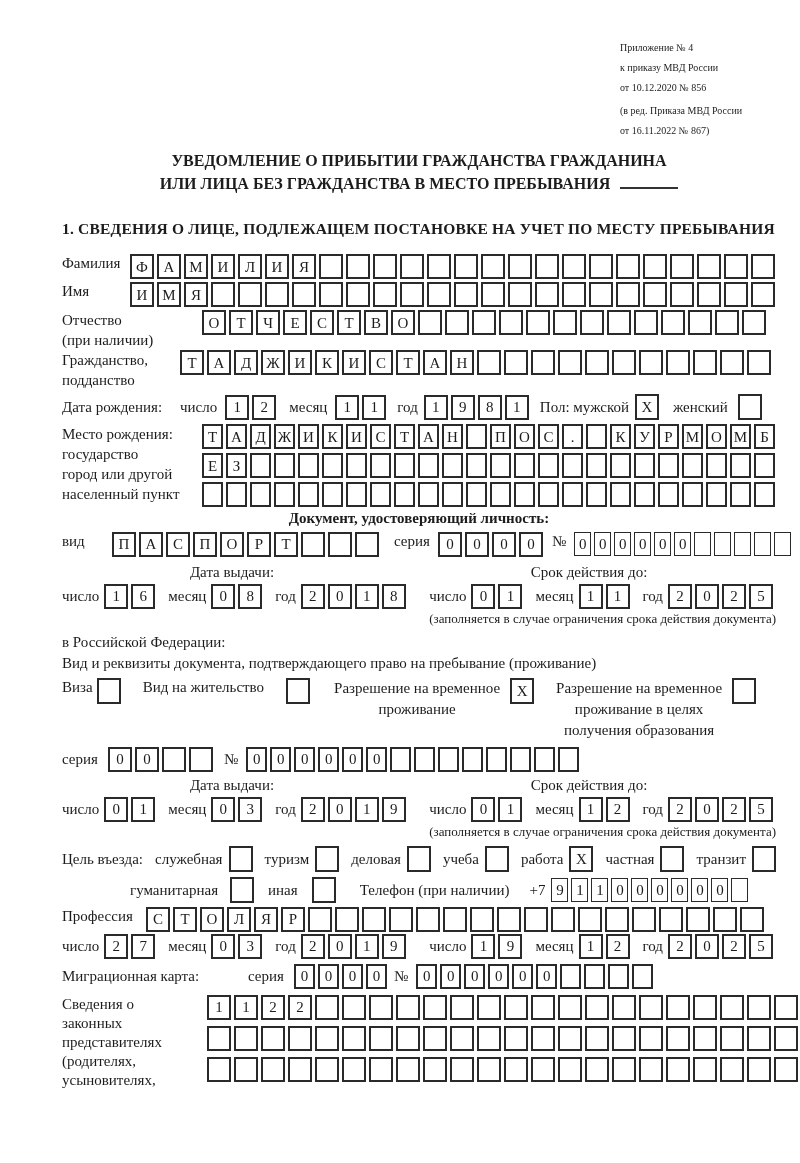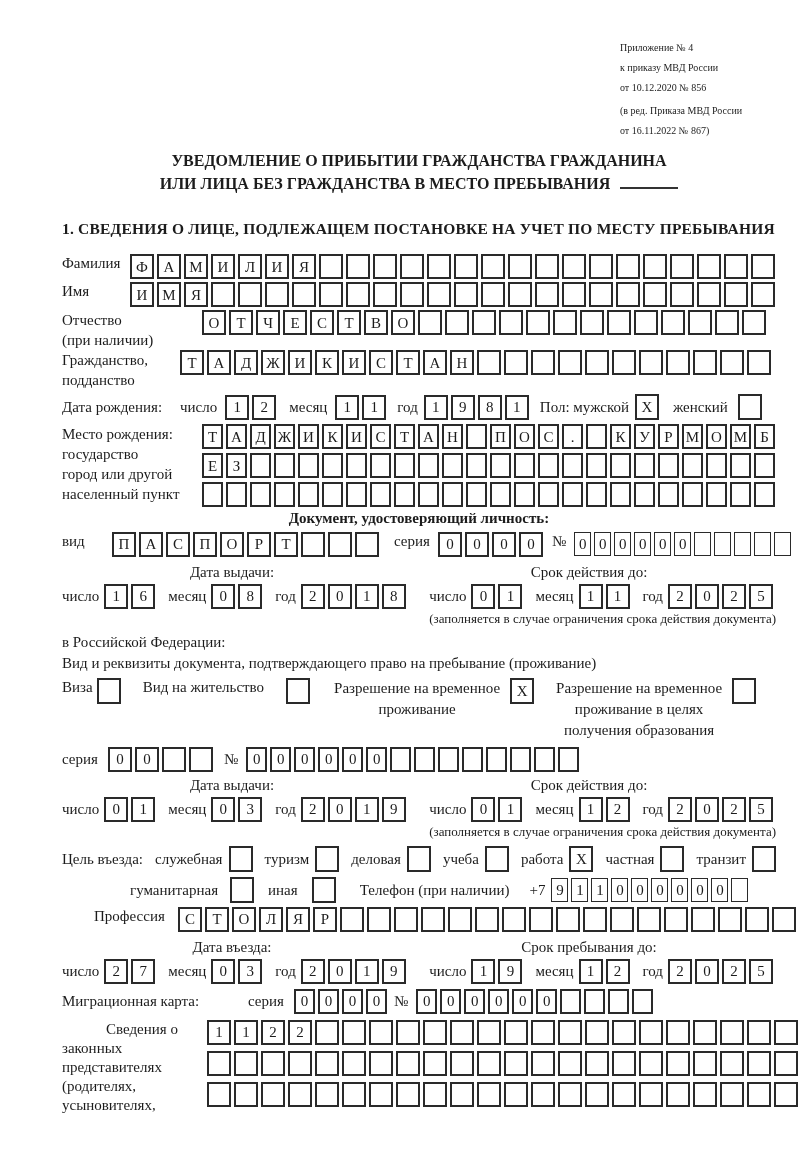--- a/index.html
+++ b/index.html
@@ -539,21 +539,21 @@
         <span class="cell">0</span>
         <span class="cell">0</span>
         <span class="cell">0</span>
         <span class="cell">0</span>
         <span class="cell">0</span>
         <span class="cell"></span>
       </span>
   </div>
 
   <div class="form-row mt4">
-    <span class="lbl" style="width:84px;margin-left:32px;">Профессия</span>
+    <span class="lbl" style="width:84px;">Профессия</span>
     <span class="cellrow">
         <span class="cell">С</span>
         <span class="cell">Т</span>
         <span class="cell">О</span>
         <span class="cell">Л</span>
         <span class="cell">Я</span>
         <span class="cell">Р</span>
         <span class="cell"></span>
         <span class="cell"></span>
         <span class="cell"></span>
@@ -567,24 +567,20 @@
         <span class="cell"></span>
         <span class="cell"></span>
         <span class="cell"></span>
         <span class="cell"></span>
         <span class="cell"></span>
         <span class="cell"></span>
         <span class="cell"></span>
       </span>
   </div>
 
-  <div class="dheads" style="margin-top:6px;">
-    <span class="l">Дата въезда:</span>
-    <span class="r">Срок пребывания до:</span>
-  </div>
   <div class="dates-row">
     <span class="dgroup">
       <span class="lbl">число</span>
       <span class="cellrow">
           <span class="cell">2</span>
           <span class="cell">7</span>
         </span>
       <span class="lbl">месяц</span>
       <span class="cellrow">
           <span class="cell">0</span>
@@ -638,21 +634,21 @@
         <span class="cell">0</span>
         <span class="cell"></span>
         <span class="cell"></span>
         <span class="cell"></span>
         <span class="cell"></span>
       </span>
   </div>
 
   <div class="form-row mt6">
     <span class="lblw" style="width:145px;line-height:19px;">
-      <span style="display:block;margin-left:44px;">Сведения о</span>
+      <span style="display:block;">Сведения о</span>
       <span style="display:block;">законных</span>
       <span style="display:block;">представителях</span>
       <span style="display:block;">(родителях,</span>
       <span style="display:block;">усыновителях,</span>
 
     </span>
     <span class="stack" style="gap:6px;flex:1;">
       <span class="cellrow">
           <span class="cell">1</span>
           <span class="cell">1</span>

